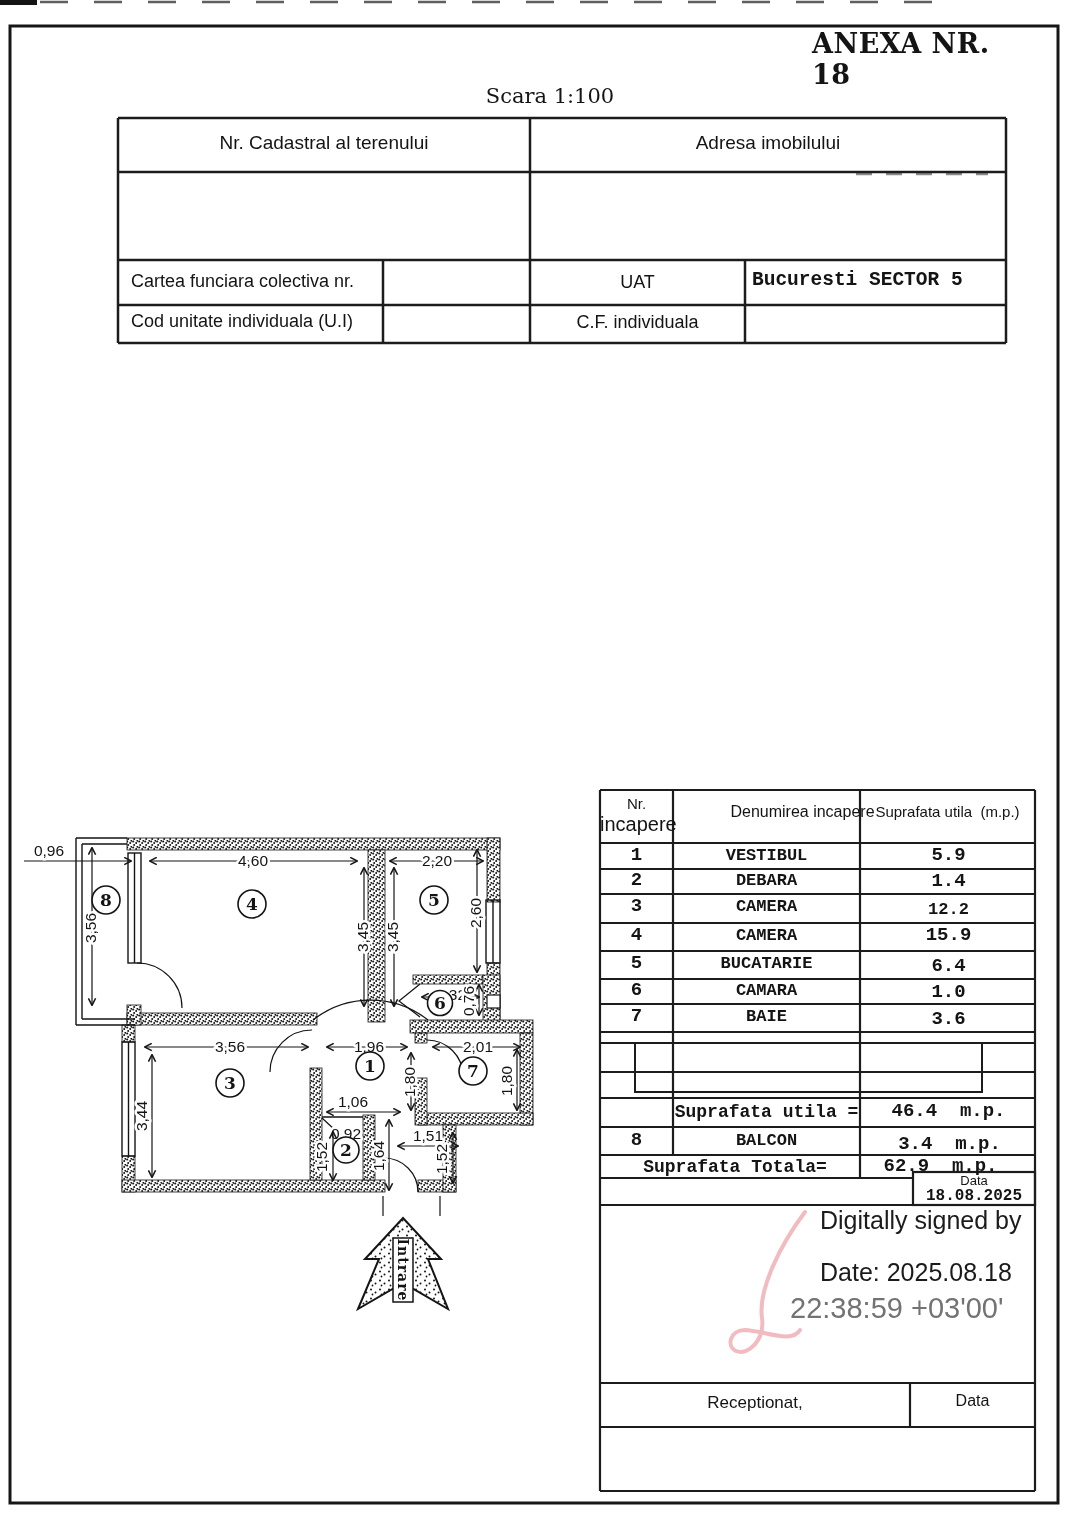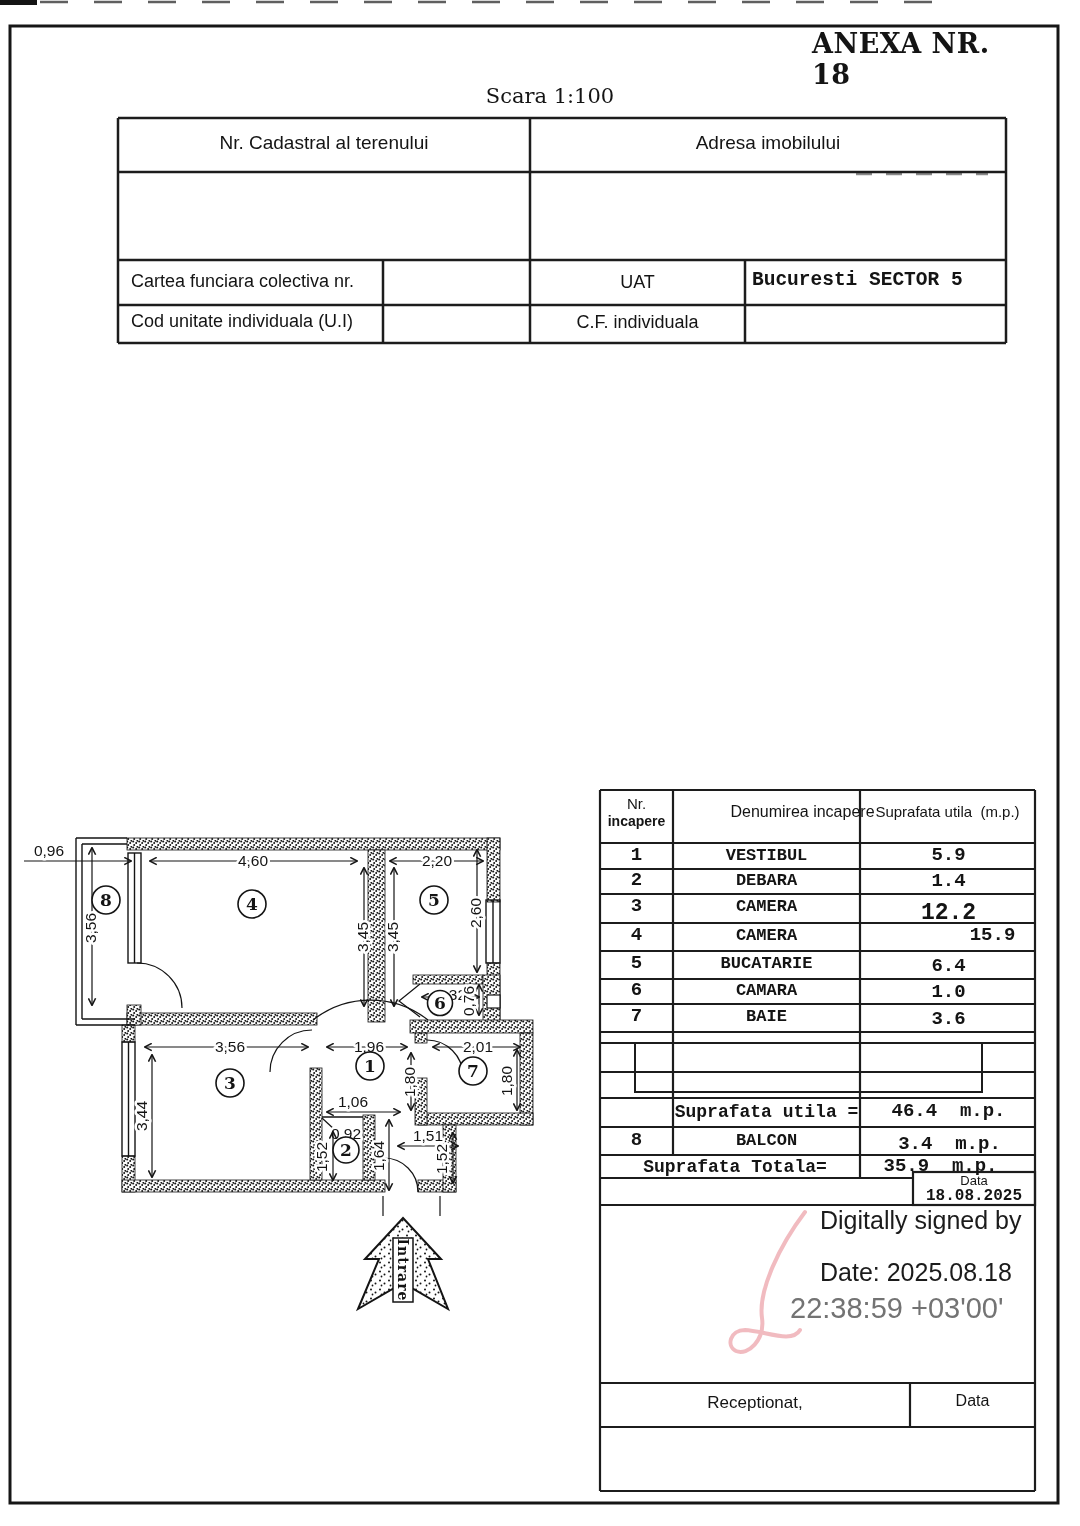--- a/index.html
+++ b/index.html
@@ -212,39 +212,39 @@
 
   <div class="t sans c" style="left:530px;top:132px;width:476px;font-size:19px;">Adresa imobilului</div>
   <div class="t sans c" style="left:118px;top:132px;width:412px;font-size:19px;">Nr. Cadastral al terenului</div>
   <div class="t sans" style="left:131px;top:271px;width:250px;font-size:18px;">Cartea funciara colectiva nr.</div>
   <div class="t sans c" style="left:530px;top:272px;width:215px;font-size:18px;">UAT</div>
   <div class="t monob" style="left:752px;top:269px;width:254px;font-size:19.5px;">Bucuresti SECTOR 5</div>
   <div class="t sans" style="left:131px;top:311px;width:260px;font-size:18px;">Cod unitate individuala (U.I)</div>
   <div class="t sans c" style="left:530px;top:312px;width:215px;font-size:18px;">C.F. individuala</div>
 
   <div class="t sans c" style="left:600px;top:795px;width:73px;font-size:15px;">Nr.</div>
-  <div class="t sans c" style="left:600px;top:813px;width:73px;font-size:14px;font-weight:bold;">incapere</div>
+  <div class="t sans c" style="left:600px;top:813px;width:73px;font-size:20px;">incapere</div>
   <div class="t sans c" style="left:673px;top:803px;width:187px;font-size:16px;padding-left:36px;">Denumirea incapere</div>
   <div class="t sans c pre" style="left:858px;top:803px;width:179px;font-size:15px;">Suprafata utila  (m.p.)</div>
 
   <div class="t monob c" style="left:600px;top:845px;width:73px;font-size:19px;">1</div>
   <div class="t monob c" style="left:673px;top:846px;width:187px;font-size:17px;">VESTIBUL</div>
   <div class="t monob c" style="left:862px;top:845px;width:173px;font-size:19px;">5.9</div>
 
   <div class="t monob c" style="left:600px;top:870px;width:73px;font-size:19px;">2</div>
   <div class="t monob c" style="left:673px;top:871px;width:187px;font-size:17px;">DEBARA</div>
   <div class="t monob c" style="left:862px;top:871px;width:173px;font-size:19px;">1.4</div>
 
   <div class="t monob c" style="left:600px;top:896px;width:73px;font-size:19px;">3</div>
   <div class="t monob c" style="left:673px;top:897px;width:187px;font-size:17px;">CAMERA</div>
-  <div class="t monob c" style="left:862px;top:900px;width:173px;font-size:23px;">12.2</div>
+  <div class="t monob c" style="left:862px;top:900px;width:173px;font-size:17px;">12.2</div>
 
   <div class="t monob c" style="left:600px;top:925px;width:73px;font-size:19px;">4</div>
   <div class="t monob c" style="left:673px;top:926px;width:187px;font-size:17px;">CAMERA</div>
-  <div class="t monob c" style="left:862px;top:925px;width:173px;font-size:19px;margin-left:44px;">15.9</div>
+  <div class="t monob c" style="left:862px;top:925px;width:173px;font-size:19px;">15.9</div>
 
   <div class="t monob c" style="left:600px;top:953px;width:73px;font-size:19px;">5</div>
   <div class="t monob c" style="left:673px;top:954px;width:187px;font-size:17px;">BUCATARIE</div>
   <div class="t monob c" style="left:862px;top:956px;width:173px;font-size:19px;">6.4</div>
 
   <div class="t monob c" style="left:600px;top:980px;width:73px;font-size:19px;">6</div>
   <div class="t monob c" style="left:673px;top:981px;width:187px;font-size:17px;">CAMARA</div>
   <div class="t monob c" style="left:862px;top:982px;width:173px;font-size:19px;">1.0</div>
 
   <div class="t monob c" style="left:600px;top:1006px;width:73px;font-size:19px;">7</div>
@@ -252,21 +252,21 @@
   <div class="t monob c" style="left:862px;top:1009px;width:173px;font-size:19px;">3.6</div>
 
   <div class="t monob c" style="left:673px;top:1102px;width:187px;font-size:18px;">Suprafata utila =</div>
   <div class="t monob c pre" style="left:862px;top:1101px;width:173px;font-size:19px;">46.4  m.p.</div>
 
   <div class="t monob c" style="left:600px;top:1130px;width:73px;font-size:19px;">8</div>
   <div class="t monob c" style="left:673px;top:1131px;width:187px;font-size:17px;">BALCON</div>
   <div class="t monob c pre" style="left:862px;top:1134px;width:175px;font-size:19px;">3.4  m.p.</div>
 
   <div class="t monob c" style="left:610px;top:1157px;width:250px;font-size:18px;">Suprafata Totala=</div>
-  <div class="t monob c pre" style="left:858px;top:1156px;width:165px;font-size:19px;">35.9  m.p.</div>
+  <div class="t monob c pre" style="left:858px;top:1156px;width:165px;font-size:19px;">62.9  m.p.</div>
 
   <div class="t sans c" style="left:913px;top:1174px;width:122px;font-size:13px;">Data</div>
   <div class="t monob c" style="left:913px;top:1187px;width:122px;font-size:16px;">18.08.2025</div>
 
   <div class="t sans" style="left:820px;top:1206px;font-size:25px;color:#1b1b1b;">Digitally signed by</div>
   <div class="t sans" style="left:820px;top:1258px;font-size:25px;color:#1b1b1b;">Date: 2025.08.18</div>
   <div class="t sans" style="left:790px;top:1292px;font-size:29px;color:#737373;">22:38:59 +03'00'</div>
 
   <div class="t sans c" style="left:600px;top:1393px;width:310px;font-size:17px;">Receptionat,</div>
   <div class="t sans c" style="left:910px;top:1392px;width:125px;font-size:16px;">Data</div>

